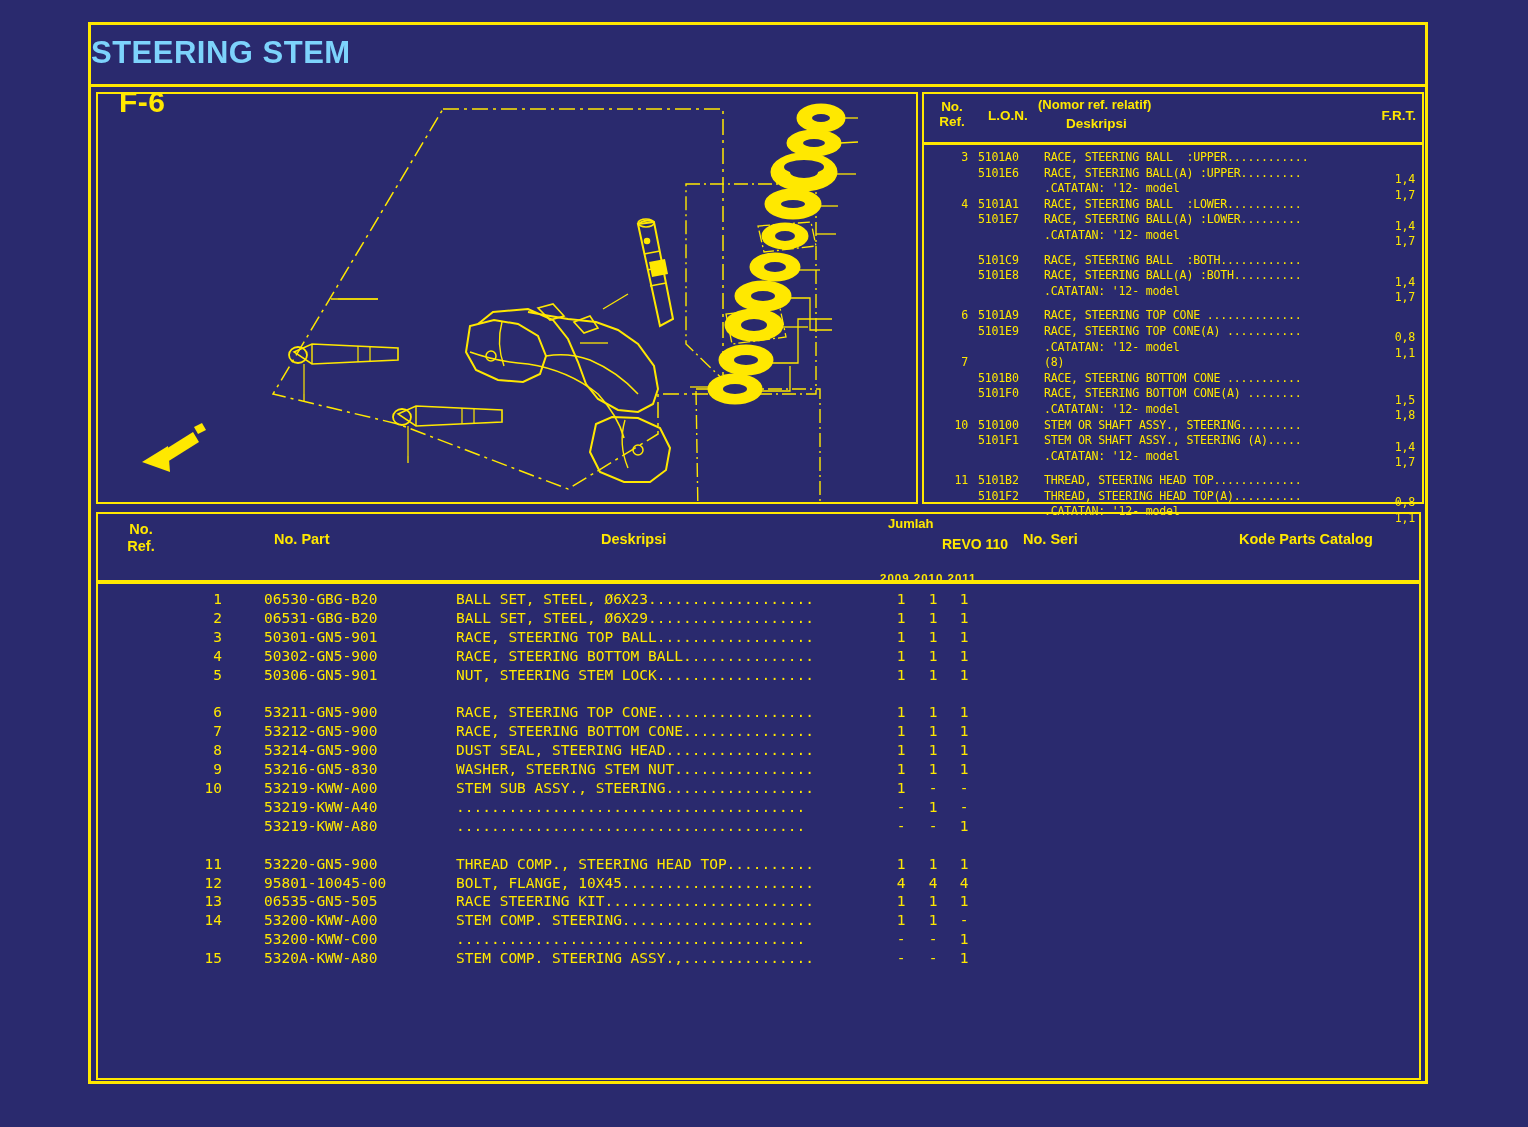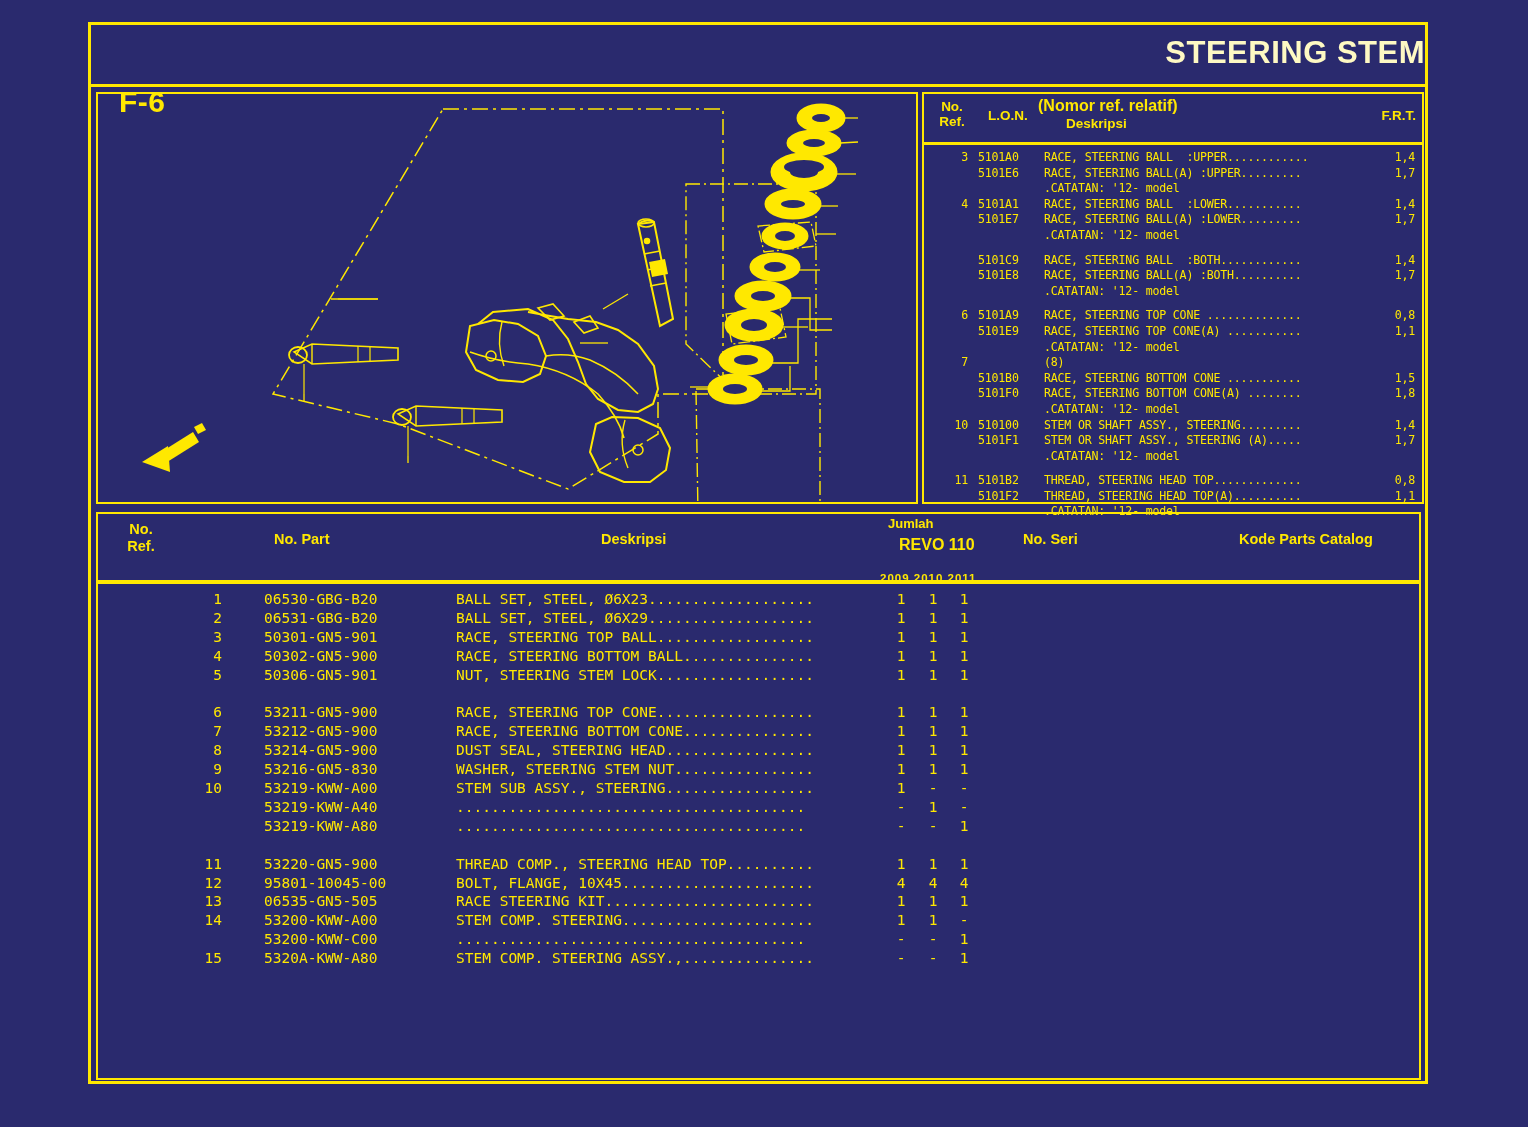--- a/index.html
+++ b/index.html
@@ -22,22 +22,22 @@
     box-sizing:border-box;
   }
   .title-code{
     position:absolute;left:28px;top:12px;
     font-size:30px;font-weight:bold;color:#ffe800;
     letter-spacing:.5px;
     margin-top:48px;
   }
   .title-main{
     position:absolute;left:0;top:10px;width:100%;
-    text-align:right;
-    font-size:31px;font-weight:bold;color:#fef9c3;
+    text-align:left;
+    font-size:31px;font-weight:bold;color:#7dd3fc;
     letter-spacing:.5px;
   }
   
   .upper{
     position:absolute;left:0;top:62px;width:100%;height:425px;
   }
   .diagram-panel{
     position:absolute;left:5px;top:5px;
     width:822px;height:412px;
     border:2px solid #ffe800;
@@ -50,51 +50,51 @@
     border:2px solid #ffe800;
     box-sizing:border-box;
   }
   .ref-head{
     position:relative;height:48px;
     border-bottom:3px solid #ffe800;
   }
   .rh{position:absolute;color:#ffe800;font-weight:bold;font-size:13.5px;}
   .rh-noref{left:8px;top:5px;line-height:15px;text-align:center;width:40px;}
   .rh-lon{left:64px;top:14px;}
-  .rh-nomor{left:114px;top:3px;font-size:16px;font-weight:bold;}
+  .rh-nomor{left:114px;top:3px;font-size:13px;font-weight:bold;}
   .rh-desk{left:142px;top:22px;}
   .rh-frt{right:6px;top:14px;}
   .ref-body{
     position:relative;padding-top:5px;
     font-family:"DejaVu Sans Mono", monospace;
     color:#ffe800;font-size:11.6px;line-height:15.6px;
     letter-spacing:-0.2px;
   }
   .rrow{position:relative;height:15.6px;white-space:pre;}
   .rrow .c-no{position:absolute;left:0;width:44px;text-align:right;}
   .rrow .c-lon{position:absolute;left:54px;}
   .rrow .c-desc{position:absolute;left:120px;}
-  .rrow .c-frt{position:absolute;right:7px;text-align:right;}
+  .rrow .c-frt{position:absolute;right:7px;text-align:right;margin-top:22px;}
   .rspace{height:9px;}
   
   .lower{
     position:absolute;left:0;top:487px;width:100%;
     height:572px;
   }
   .lt-head{
     position:relative;left:5px;width:1325px;height:68px;
     border:2px solid #ffe800;border-bottom:none;
     box-sizing:border-box;
   }
   .lh{position:absolute;color:#ffe800;font-weight:bold;font-size:14.5px;}
   .lh-noref{left:20px;top:7px;line-height:17px;width:46px;text-align:center;}
   .lh-nopart{left:176px;top:17px;}
   .lh-desk{left:503px;top:17px;}
   .lh-jumlah{left:790px;top:2px;font-size:13px;}
-  .lh-revo{left:801px;top:22px;font-size:16px;}
+  .lh-revo{left:844px;top:22px;font-size:14px;}
   .lh-years{left:782px;top:42px;font-size:11.5px;letter-spacing:1px;margin-top:16px;}
   .lh-noseri{left:925px;top:17px;}
   .lh-kode{left:1141px;top:17px;}
   .lt-rule{
     position:absolute;left:5px;top:68px;width:1325px;height:4px;
     background:#ffe800;
   }
   .lt-body{
     position:absolute;left:5px;top:72px;width:1325px;height:496px;
     border:2px solid #ffe800;border-top:none;

